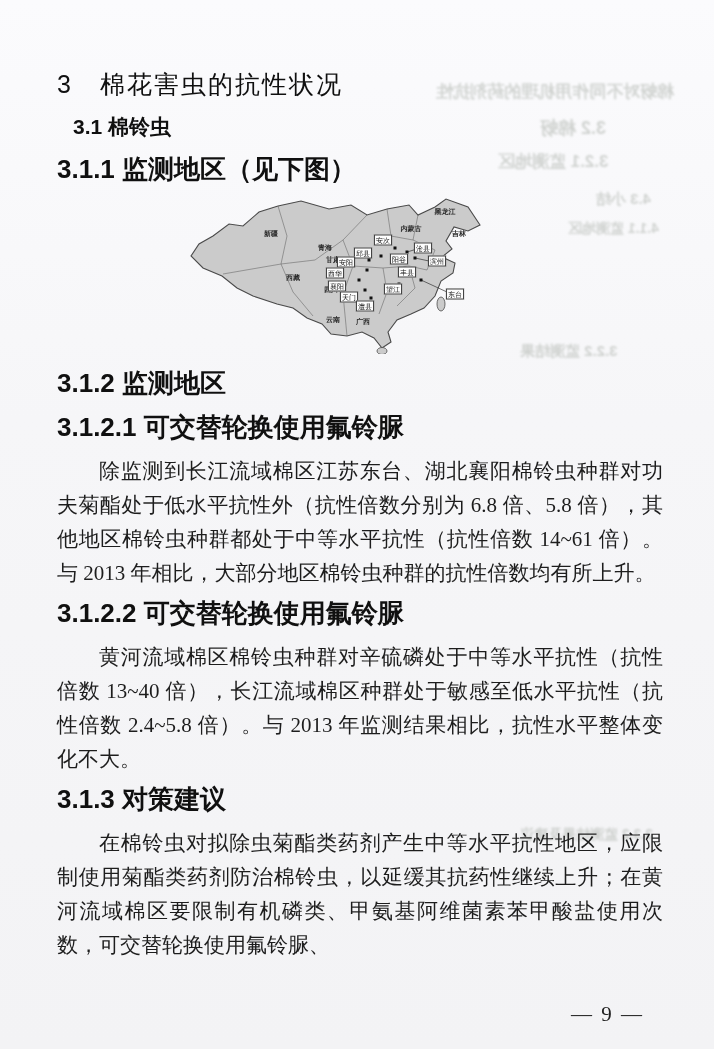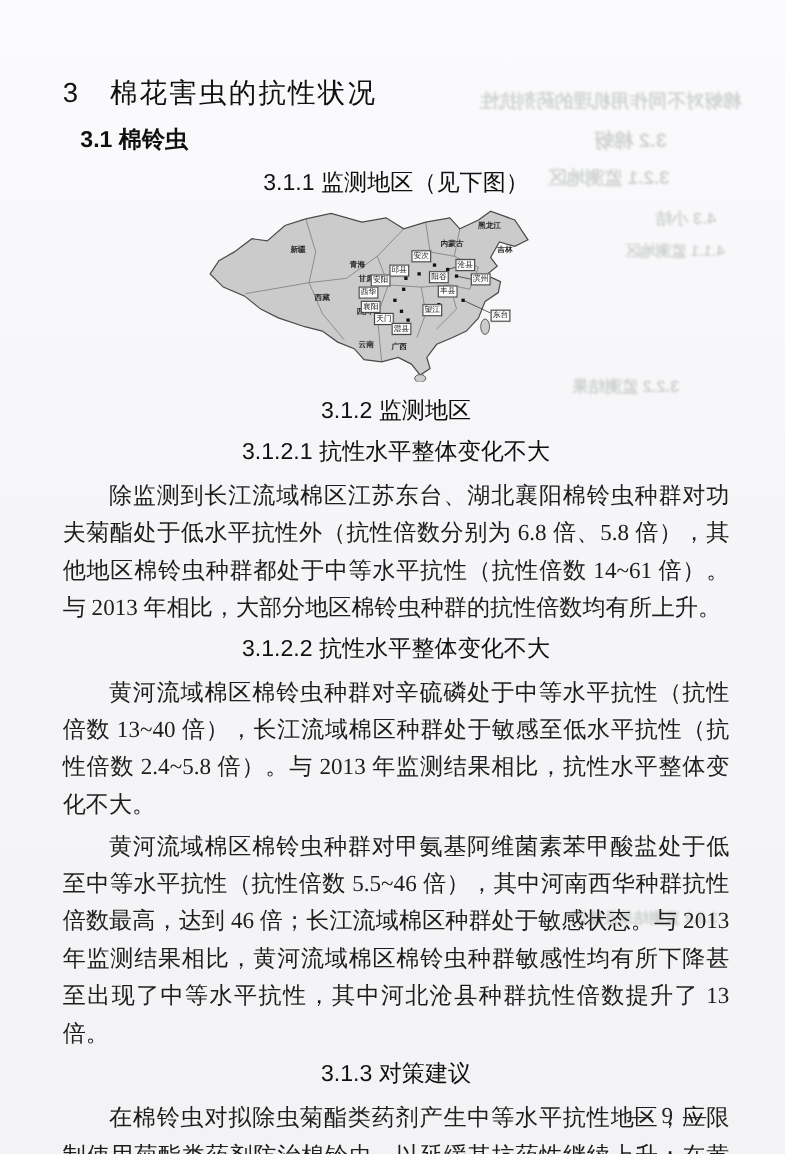--- a/index.html
+++ b/index.html
@@ -8,21 +8,21 @@
     background:linear-gradient(180deg,#fbfbfd 0%,#f6f6f8 40%,#f3f3f5 100%);
     font-family:"Liberation Serif","DejaVu Serif",serif;
     color:#1d1d1d;overflow:hidden;box-shadow:0 0 6px rgba(0,0,0,.25);
   }
   .inner{position:absolute;left:57px;top:68px;width:606px;}
   .h1{font-family:"Liberation Sans","DejaVu Sans",sans-serif;
       font-size:25px;font-weight:400;letter-spacing:2px;margin:0 0 12px;color:#101010;}
   .h2{font-family:"Liberation Sans","DejaVu Sans",sans-serif;
       font-size:21px;font-weight:700;margin:0 16px 11px;color:#101010;}
   .h3{font-family:"Liberation Sans","DejaVu Sans",sans-serif;
-      font-size:21px;font-weight:400;margin:6px 0 9px;color:#101010;text-align:center;}
+      font-size:26px;font-weight:700;margin:6px 0 9px;color:#101010;}
   .para{font-size:21px;line-height:34px;text-align:justify;text-indent:2em;margin:0 0 4px;}
   
   .map-wrap{position:relative;height:160px;margin:4px 0 10px;}
   .china-map{position:absolute;left:126px;top:0;width:310px;height:158px;}
   .china-map svg{position:absolute;left:0;top:0;}
   .prov{position:absolute;font-family:"Liberation Sans",sans-serif;
         font-size:7px;font-weight:700;color:#2a2a2a;white-space:nowrap;transform:translate(-50%,-50%);}
   .site-box{position:absolute;font-family:"Liberation Sans",sans-serif;
         font-size:7px;line-height:9px;color:#111;background:#fdfdfd;
         border:1px solid #444;padding:0 1px;white-space:nowrap;transform:translate(-50%,-50%);
@@ -118,26 +118,25 @@
           <div class="site-dot" style="left: 176px; top: 84px;"></div>
           <span class="site-box" style="left: 154px; top: 90px;">襄阳</span>
           <div class="site-dot" style="left: 182px; top: 94px;"></div>
           <span class="site-box" style="left: 166px; top: 101px;">天门</span>
           <div class="site-dot" style="left: 188px; top: 102px;"></div>
           <span class="site-box" style="left: 182px; top: 110px;">澧县</span>
         </div>
     </div>
 
     <div class="h3">3.1.2 监测地区</div>
-    <div class="h3">3.1.2.1 抗性水平整体变化不大</div>
+    <div class="h3">3.1.2.1 可交替轮换使用氟铃脲</div>
     <p class="para">除监测到长江流域棉区江苏东台、湖北襄阳棉铃虫种群对功夫菊酯处于低水平抗性外（抗性倍数分别为 6.8 倍、5.8 倍），其他地区棉铃虫种群都处于中等水平抗性（抗性倍数 14~61 倍）。与 2013 年相比，大部分地区棉铃虫种群的抗性倍数均有所上升。</p>
 
-    <div class="h3">3.1.2.2 抗性水平整体变化不大</div>
+    <div class="h3">3.1.2.2 可交替轮换使用氟铃脲</div>
     <p class="para">黄河流域棉区棉铃虫种群对辛硫磷处于中等水平抗性（抗性倍数 13~40 倍），长江流域棉区种群处于敏感至低水平抗性（抗性倍数 2.4~5.8 倍）。与 2013 年监测结果相比，抗性水平整体变化不大。</p>
 
-    <p class="para">黄河流域棉区棉铃虫种群对甲氨基阿维菌素苯甲酸盐处于低至中等水平抗性（抗性倍数 5.5~46 倍），其中河南西华种群抗性倍数最高，达到 46 倍；长江流域棉区种群处于敏感状态。与 2013 年监测结果相比，黄河流域棉区棉铃虫种群敏感性均有所下降甚至出现了中等水平抗性，其中河北沧县种群抗性倍数提升了 13 倍。</p>
 
     <div class="h3">3.1.3 对策建议</div>
     <p class="para">在棉铃虫对拟除虫菊酯类药剂产生中等水平抗性地区，应限制使用菊酯类药剂防治棉铃虫，以延缓其抗药性继续上升；在黄河流域棉区要限制有机磷类、甲氨基阿维菌素苯甲酸盐使用次数，可交替轮换使用氟铃脲、</p>
   </div>
 
   <div class="pagenum">— 9 —</div>
 </div>
 
 </body></html>

